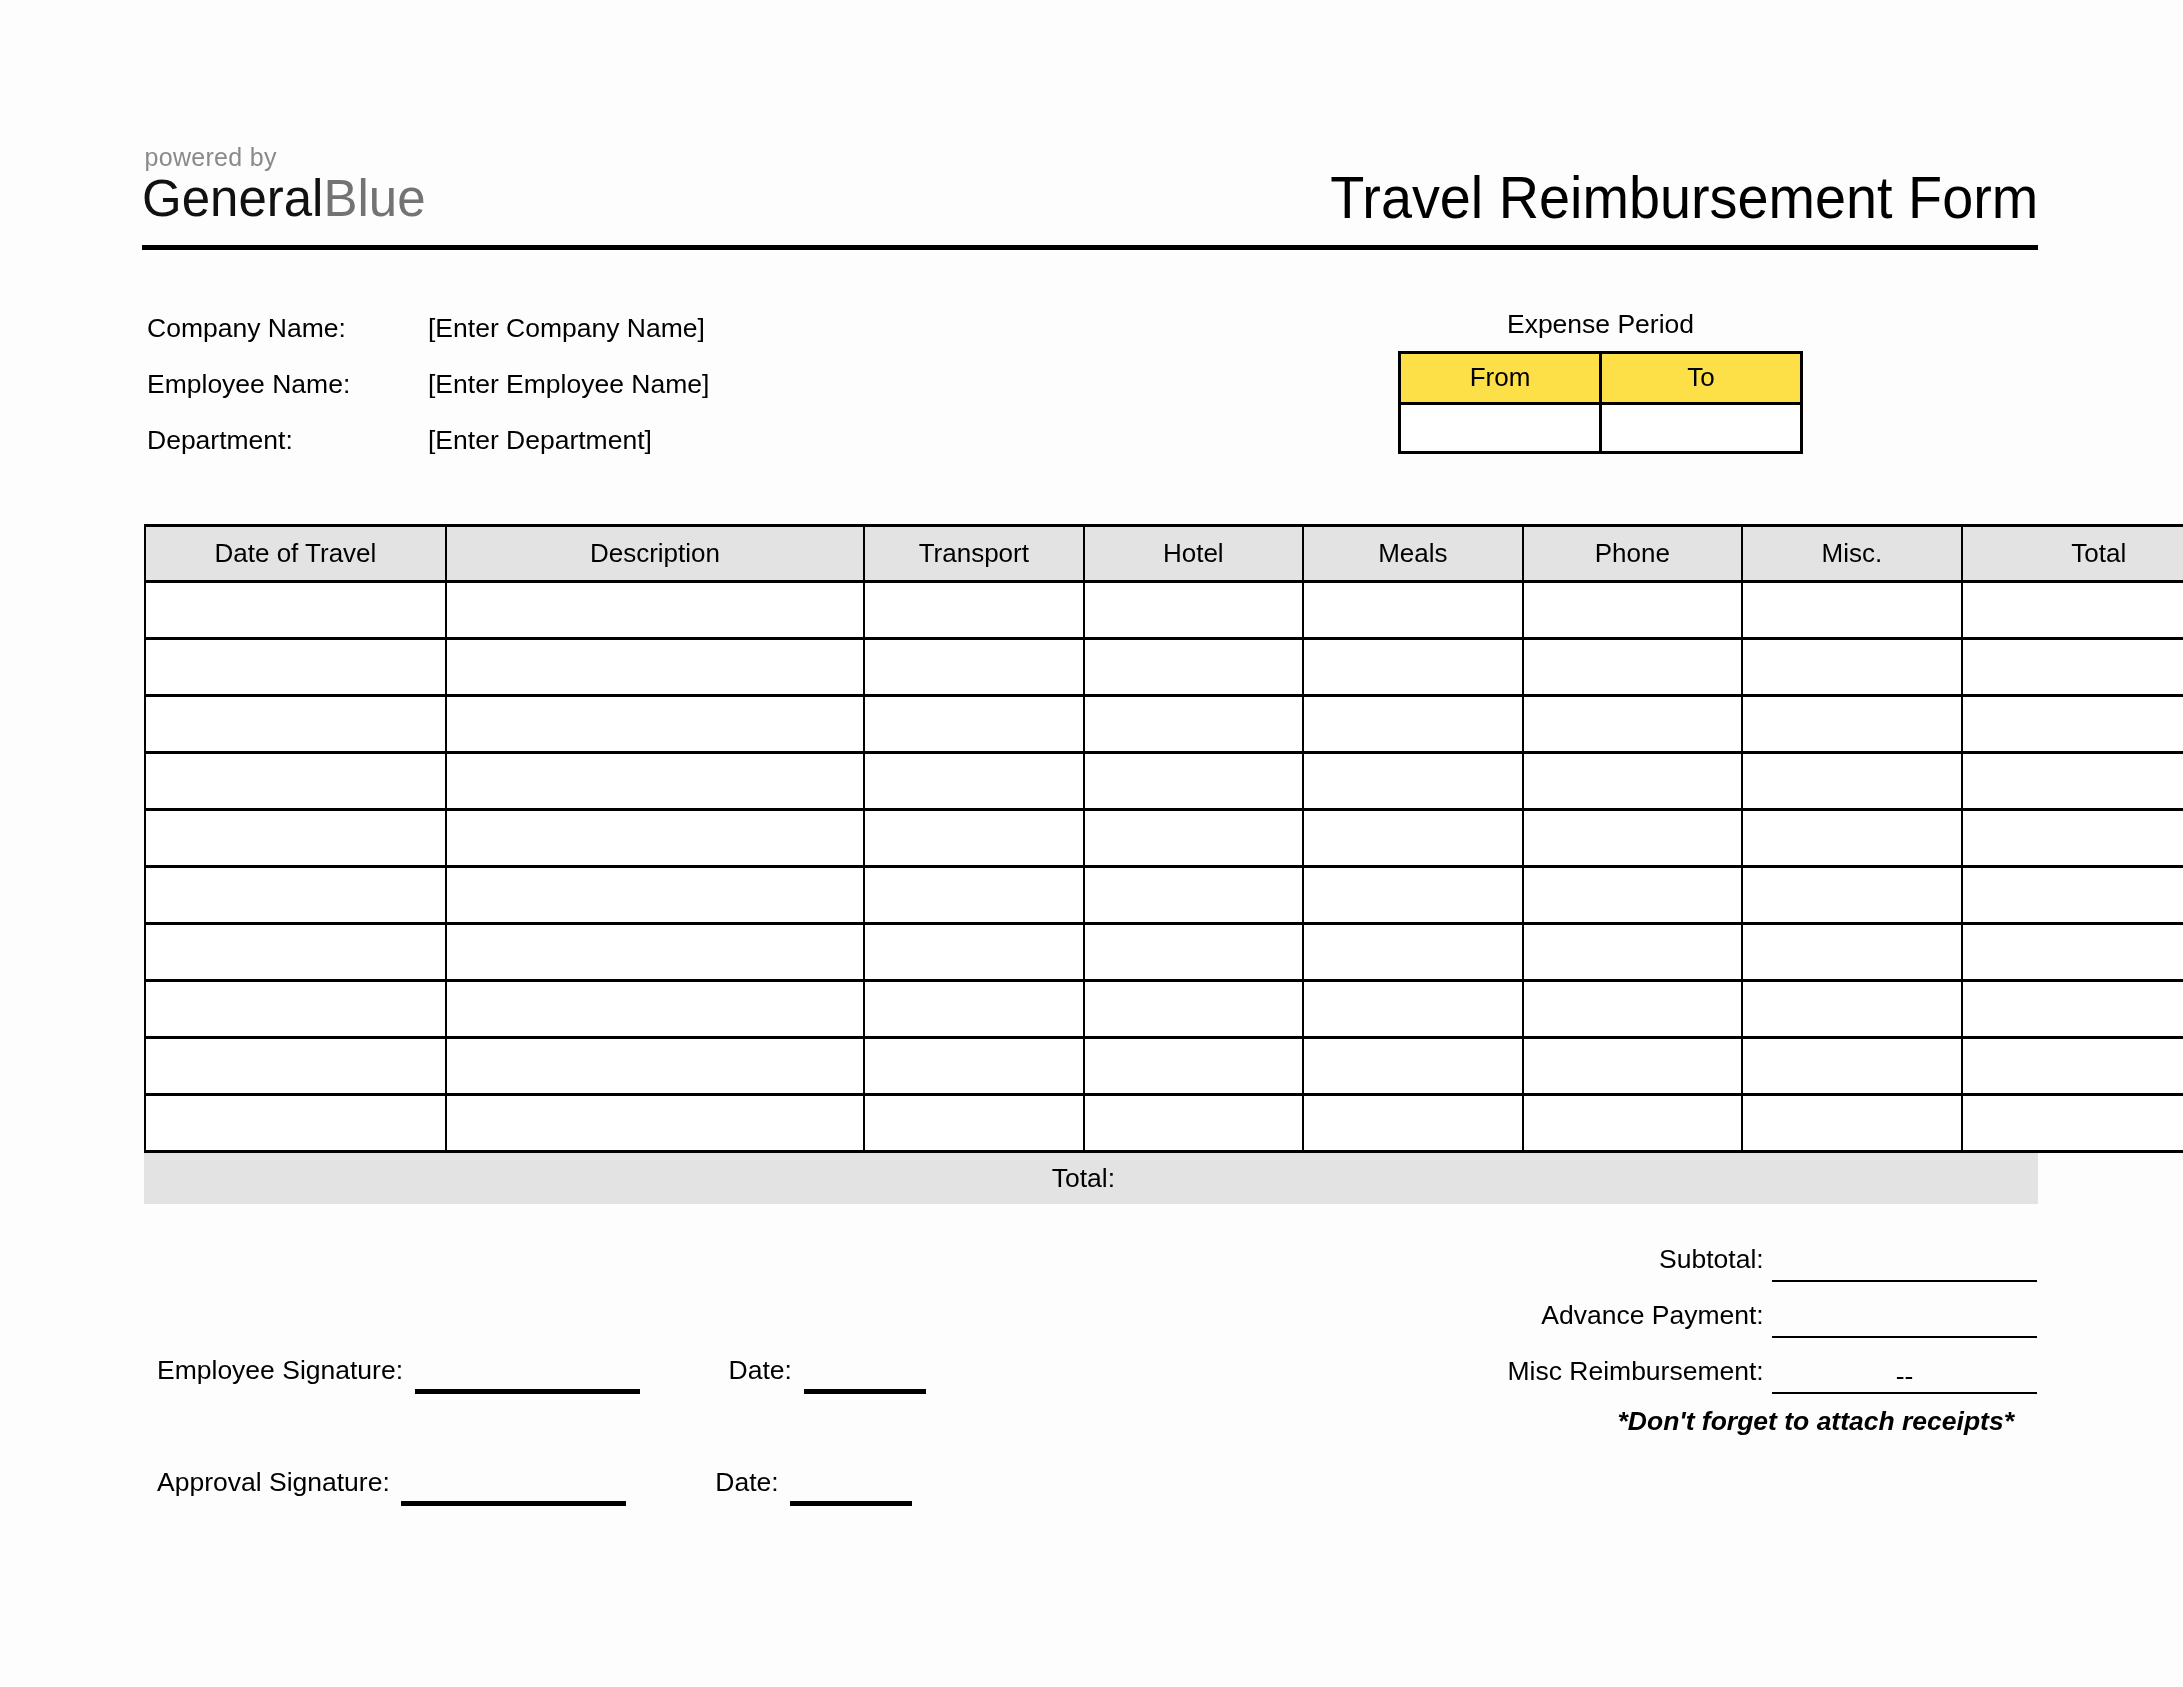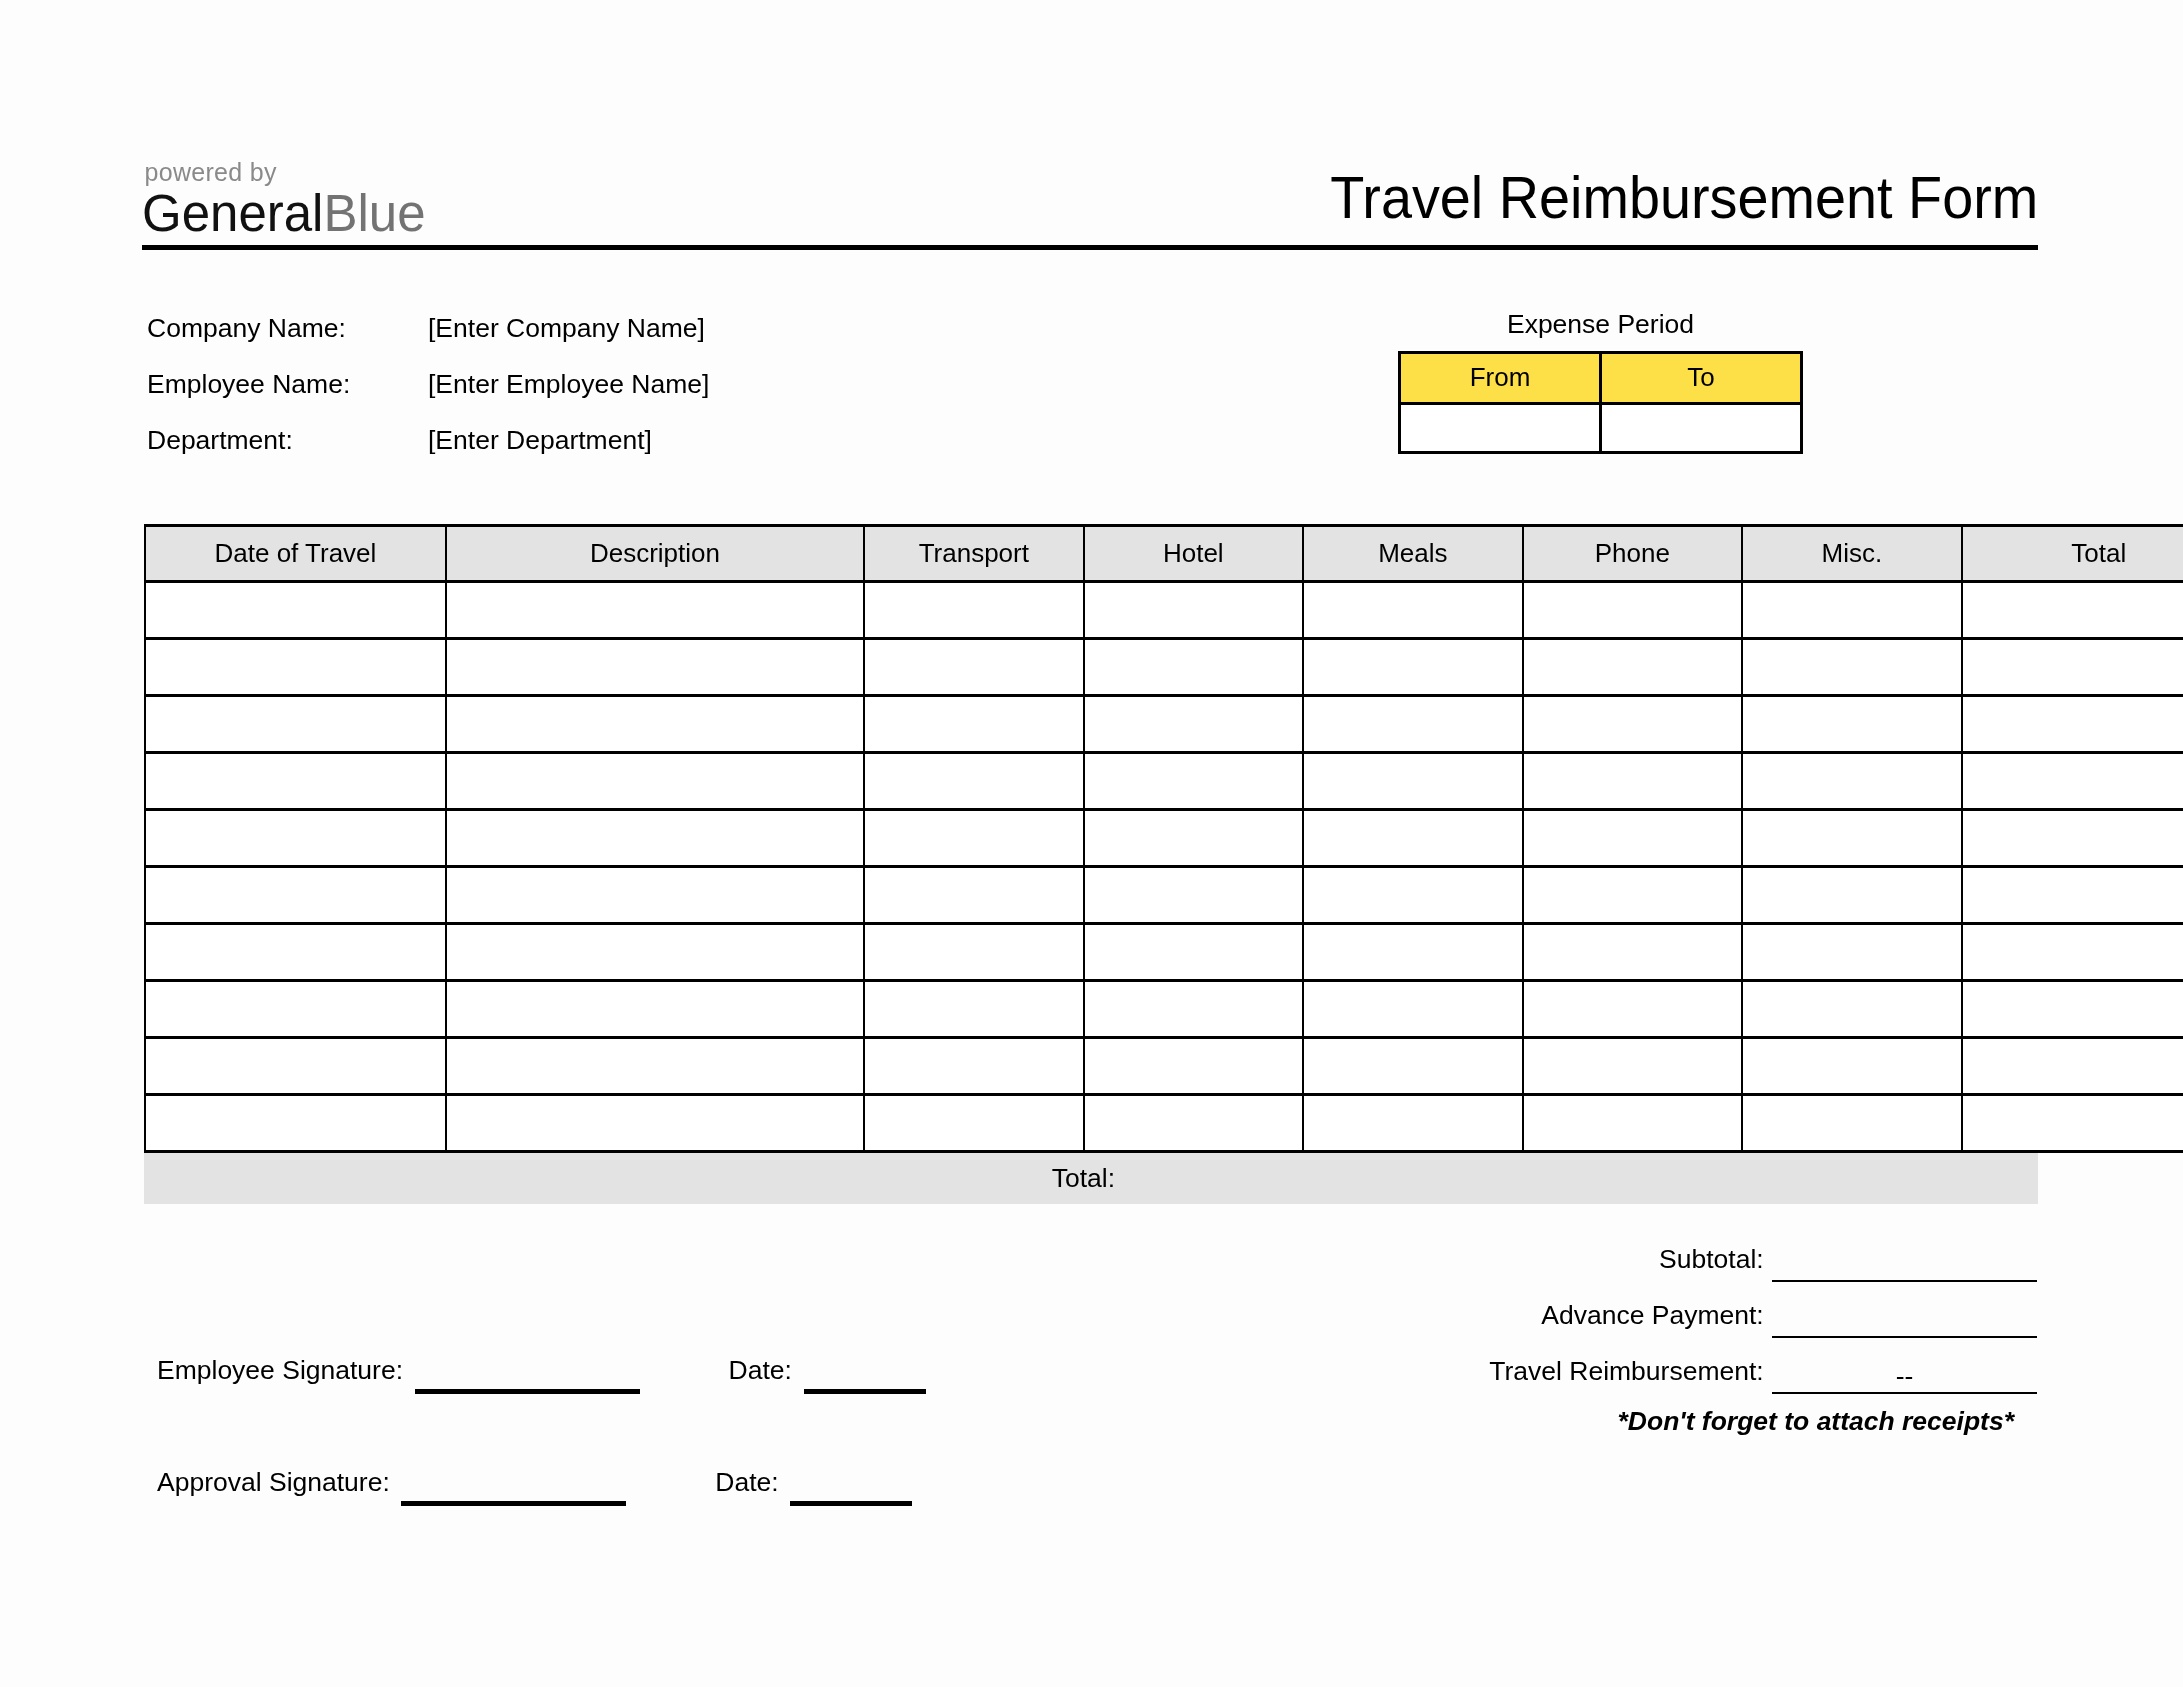--- a/index.html
+++ b/index.html
@@ -27,21 +27,21 @@
   .header {
     position: absolute;
     left: 142px;
     top: 145px;
     width: 1896px;
     height: 108px;
   }
   .brand {
     position: absolute;
     left: 0;
-    top: 15px;
+    top: 0;
   }
   .brand-powered {
     font-size: 25px;
     color: #8a8a8a;
     letter-spacing: 0.3px;
     line-height: 1;
     margin: 0 0 3.3px 2.5px;
     font-weight: 400;
   }
   .brand-name {
@@ -431,21 +431,21 @@
   <div class="summary">
     <div class="summary-row">
       <div class="summary-label">Subtotal:</div>
       <div class="summary-line"></div>
     </div>
     <div class="summary-row">
       <div class="summary-label">Advance Payment:</div>
       <div class="summary-line"></div>
     </div>
     <div class="summary-row">
-      <div class="summary-label">Travel Reimbursement:</div>
+      <div class="summary-label">Misc Reimbursement:</div>
       <div class="summary-line">--</div>
     </div>
     <div class="summary-note">*Don't forget to attach receipts*</div>
   </div>
 
   <div class="signatures">
     <div class="sig-row">
       <div class="sig-label">Employee Signature:</div>
       <div class="sig-line long"></div>
       <div class="date-label">Date:</div>

